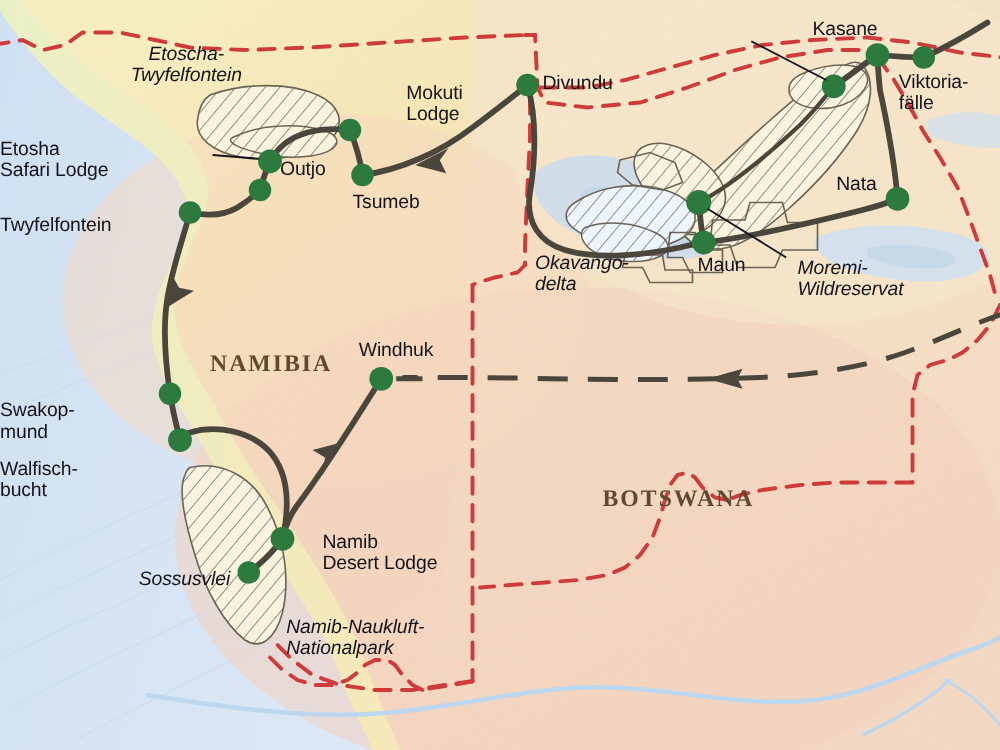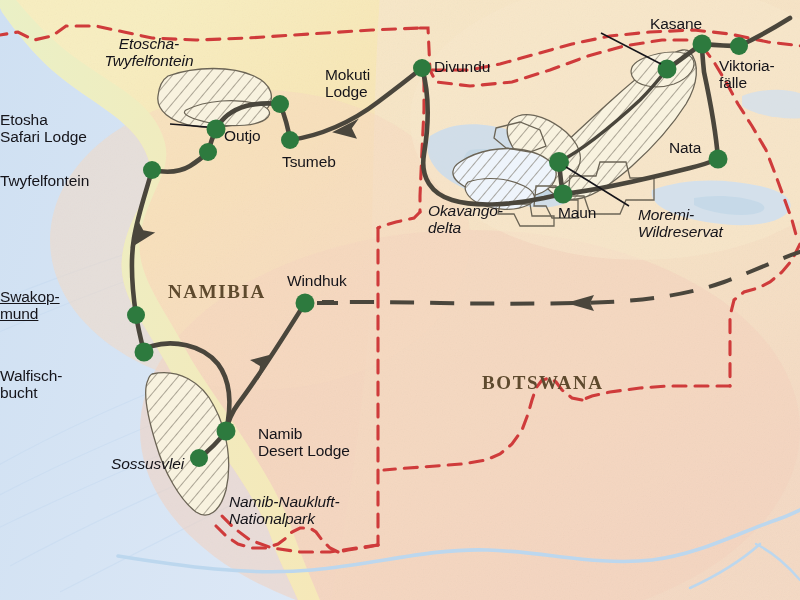--- a/index.html
+++ b/index.html
@@ -297,21 +297,21 @@
 
     <g stroke="#15141a" stroke-width="1.5" fill="none">
       <line x1="170" y1="124" x2="207" y2="127"></line>
       <line x1="601" y1="33" x2="661" y2="64"></line>
       <line x1="629" y1="206" x2="566" y2="167"></line>
     </g>
 
   </svg>
 
   <div class="country" style="left:168px;top:281px;text-align:right;">NAMIBIA</div>
-  <div class="country" style="left:482px;top:372px;">BOTSWANA</div>
+  <div class="country" style="left:482px;top:389px;">BOTSWANA</div>
 
   <div class="lbl ital ctr" style="left:84px;top:36px;width:130px;">Etoscha-
 Twyfelfontein</div>
   <div class="lbl ital" style="left:428px;top:203px;">Okavango-
 delta</div>
   <div class="lbl ital" style="left:626px;top:207px;margin-left:12px;">Moremi-
 Wildreservat</div>
   <div class="lbl ital" style="left:229px;top:494px;">Namib-Naukluft-
 Nationalpark</div>
   <div class="lbl ital" style="left:111px;top:456px;">Sossusvlei</div>
@@ -322,21 +322,21 @@
   <div class="lbl" style="left:293px;top:67px;margin-left:32px;">Mokuti
 Lodge</div>
   <div class="lbl" style="left:282px;top:154px;">Tsumeb</div>
   <div class="lbl right" style="left:0px;top:162px;width:146px;">Twyfelfontein</div>
   <div class="lbl" style="left:434px;top:59px;">Divundu</div>
   <div class="lbl" style="left:650px;top:16px;">Kasane</div>
   <div class="lbl" style="left:719px;top:58px;">Viktoria-
 fälle</div>
   <div class="lbl" style="left:669px;top:140px;">Nata</div>
   <div class="lbl" style="left:558px;top:205px;">Maun</div>
-  <div class="lbl right" style="left:0px;top:278px;width:123px;text-decoration:underline;">Swakop-
+  <div class="lbl right" style="left:0px;top:310px;width:123px;">Swakop-
 mund</div>
   <div class="lbl right" style="left:0px;top:357px;width:131px;">Walfisch-
 bucht</div>
   <div class="lbl" style="left:287px;top:273px;">Windhuk</div>
   <div class="lbl" style="left:234px;top:426px;margin-left:24px;">Namib
 Desert Lodge</div>
 
 </div>
 
 </body></html>

